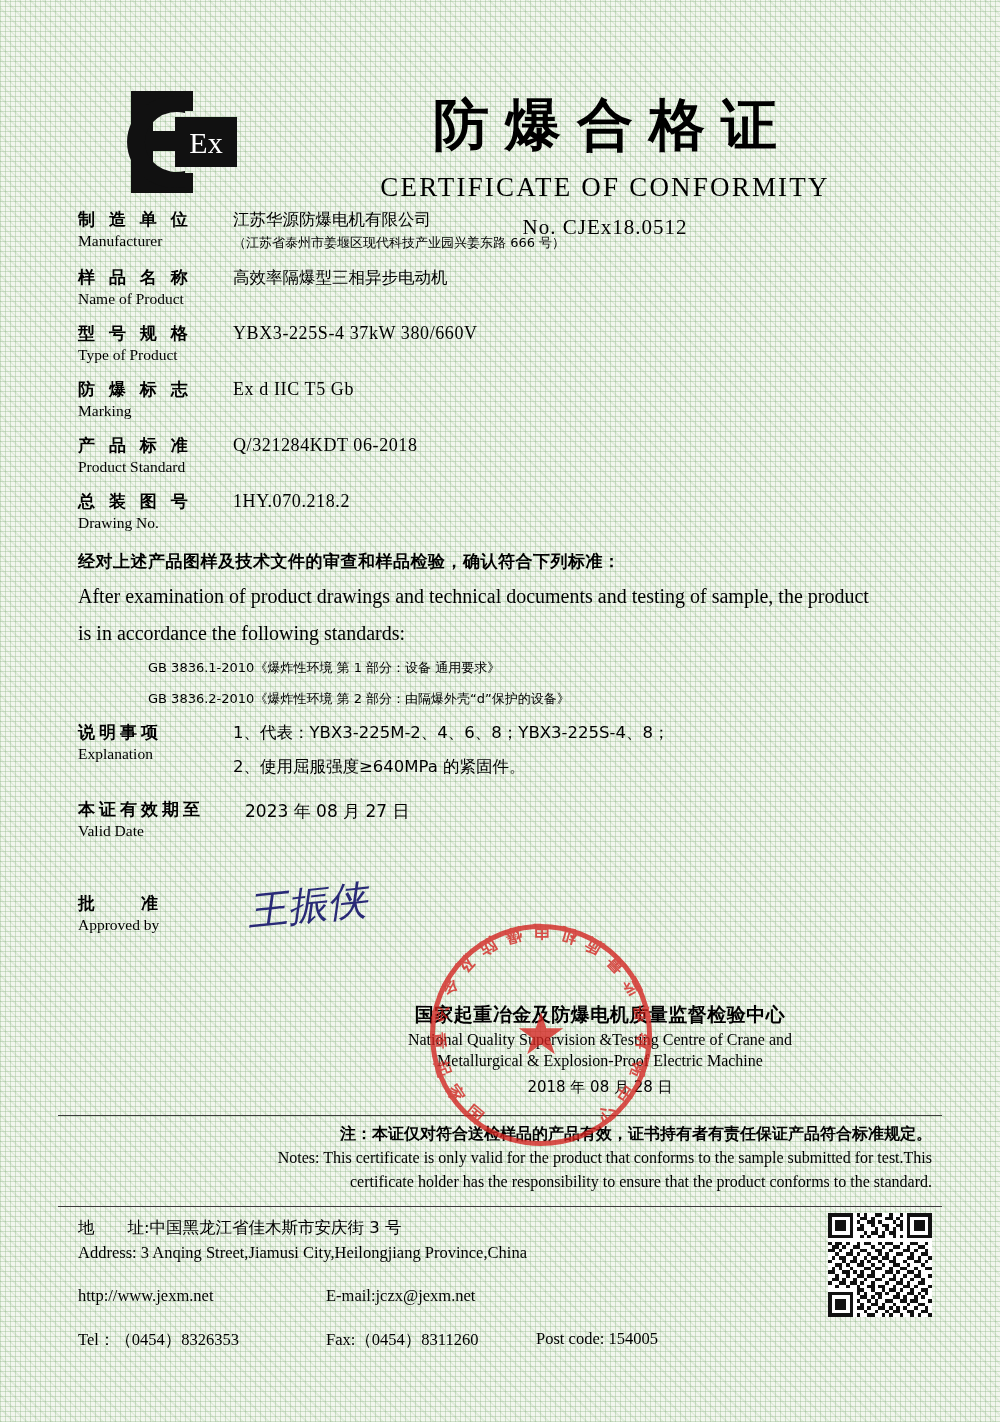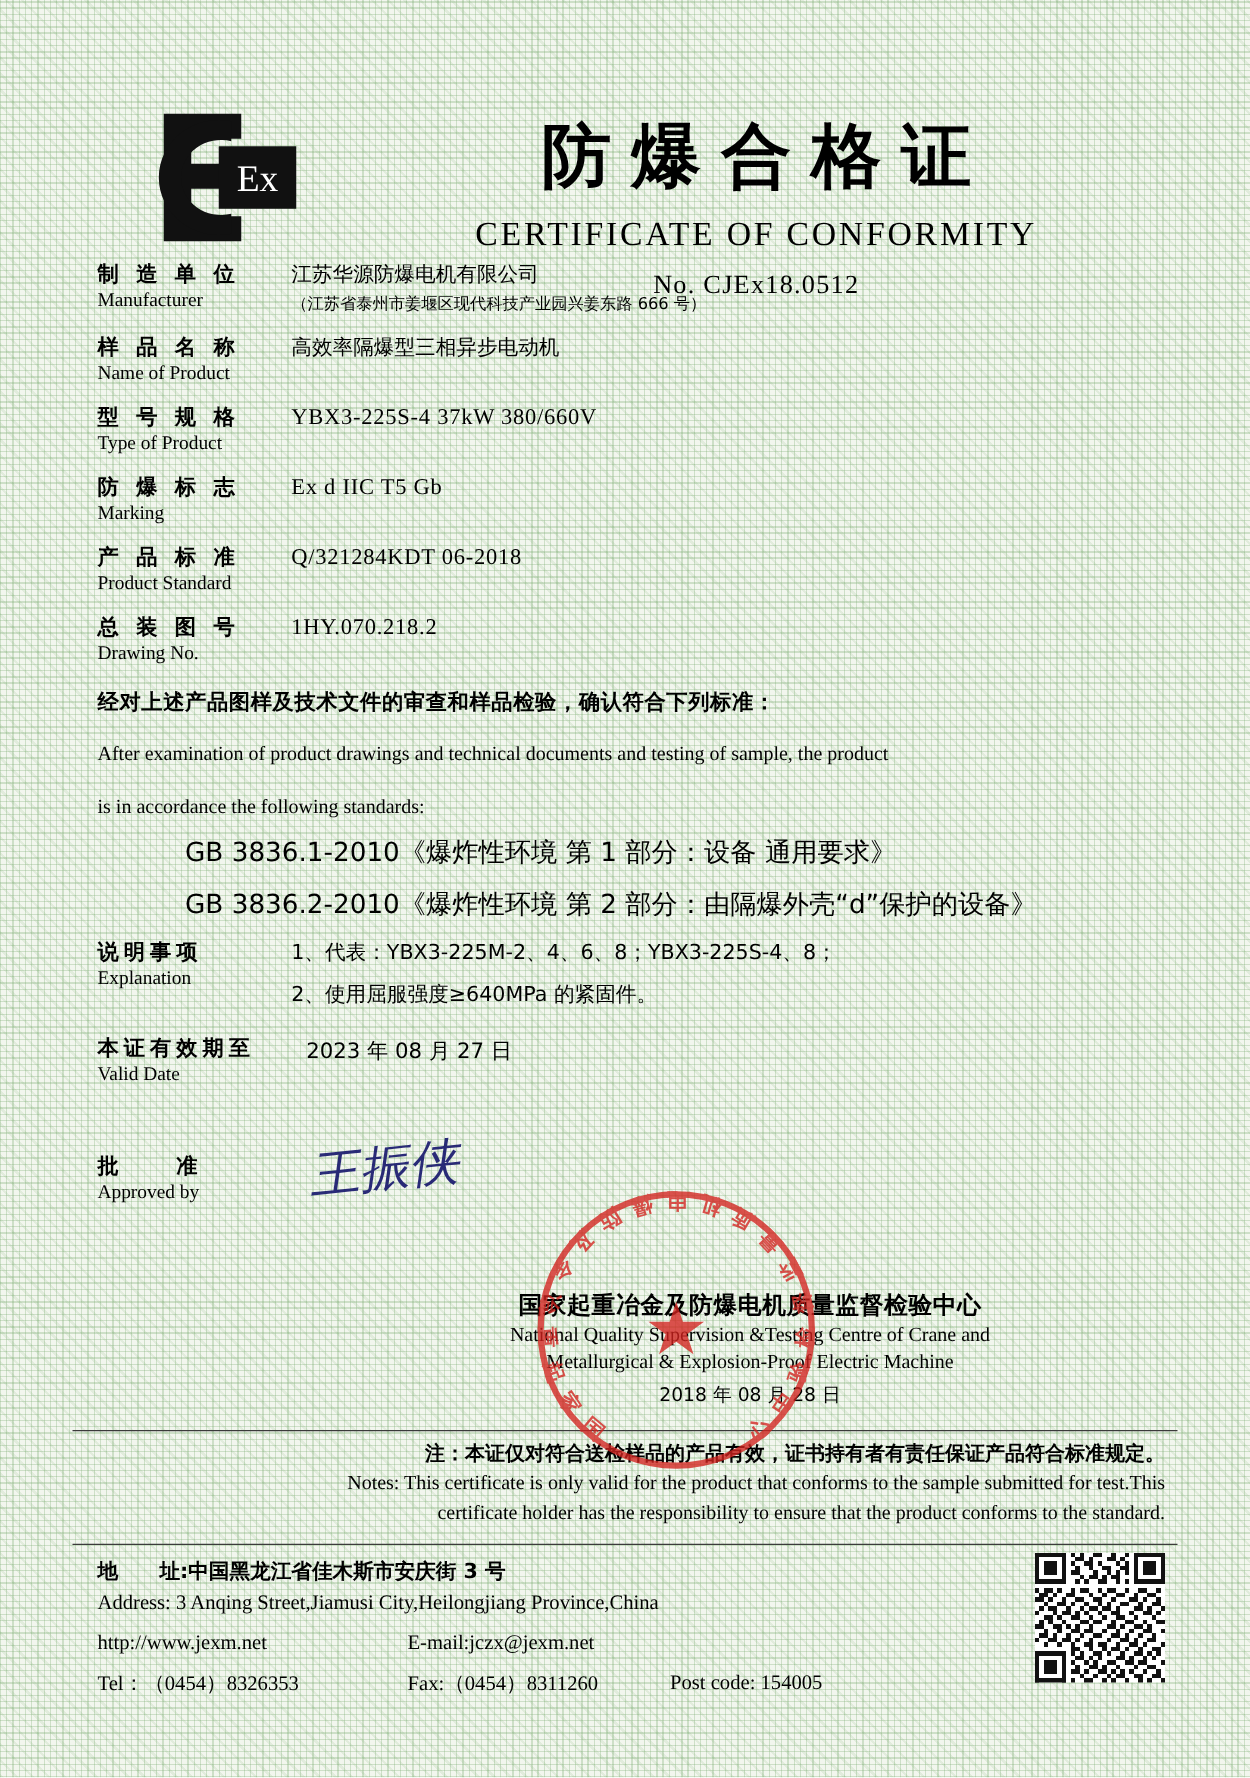--- a/index.html
+++ b/index.html
@@ -129,32 +129,32 @@
   }
   .st-cn {
     font-family: "DejaVu Sans", sans-serif;
     font-weight: bold;
     font-size: 17px;
     color: #000;
     letter-spacing: 0.5px;
   }
   .st-en {
     font-family: "Liberation Serif", serif;
-    font-size: 16px;
-    color: #000;
-    margin-top: 20px;
+    font-size: 20px;
+    color: #000;
+    margin-top: 10px;
     line-height: 1.35;
   }
   .standards {
     margin-top: 12px;
     padding-left: 70px;
   }
   .standard-line {
     font-family: "DejaVu Sans", sans-serif;
-    font-size: 21px;
+    font-size: 13px;
     color: #000;
     margin-bottom: 13px;
   }
 
   
   .explanation {
     display: flex;
     margin-top: 4px;
   }
   .expl-text {
@@ -297,31 +297,30 @@
     border-top: 1.5px solid #3b3b3b;
     padding-top: 10px;
     padding-left: 20px;
     position: relative;
     min-height: 120px;
   }
   .f-cn {
     font-family: "DejaVu Sans", sans-serif;
     font-size: 16.5px;
     color: #000;
-    font-weight: bold;
   }
   .f-en {
     font-family: "Liberation Serif", serif;
     font-size: 16.5px;
     color: #000;
     margin-top: 4px;
   }
   .f-line {
     display: flex;
-    margin-top: 12px;
+    margin-top: 23px;
     font-family: "Liberation Serif", serif;
     font-size: 16.5px;
     color: #000;
   }
   .f-line .c1 { width: 248px; }
   .f-line .c2 { width: 210px; }
   .f-line .c3 { width: 210px; }
   .qr {
     position: absolute;
     right: 10px;

